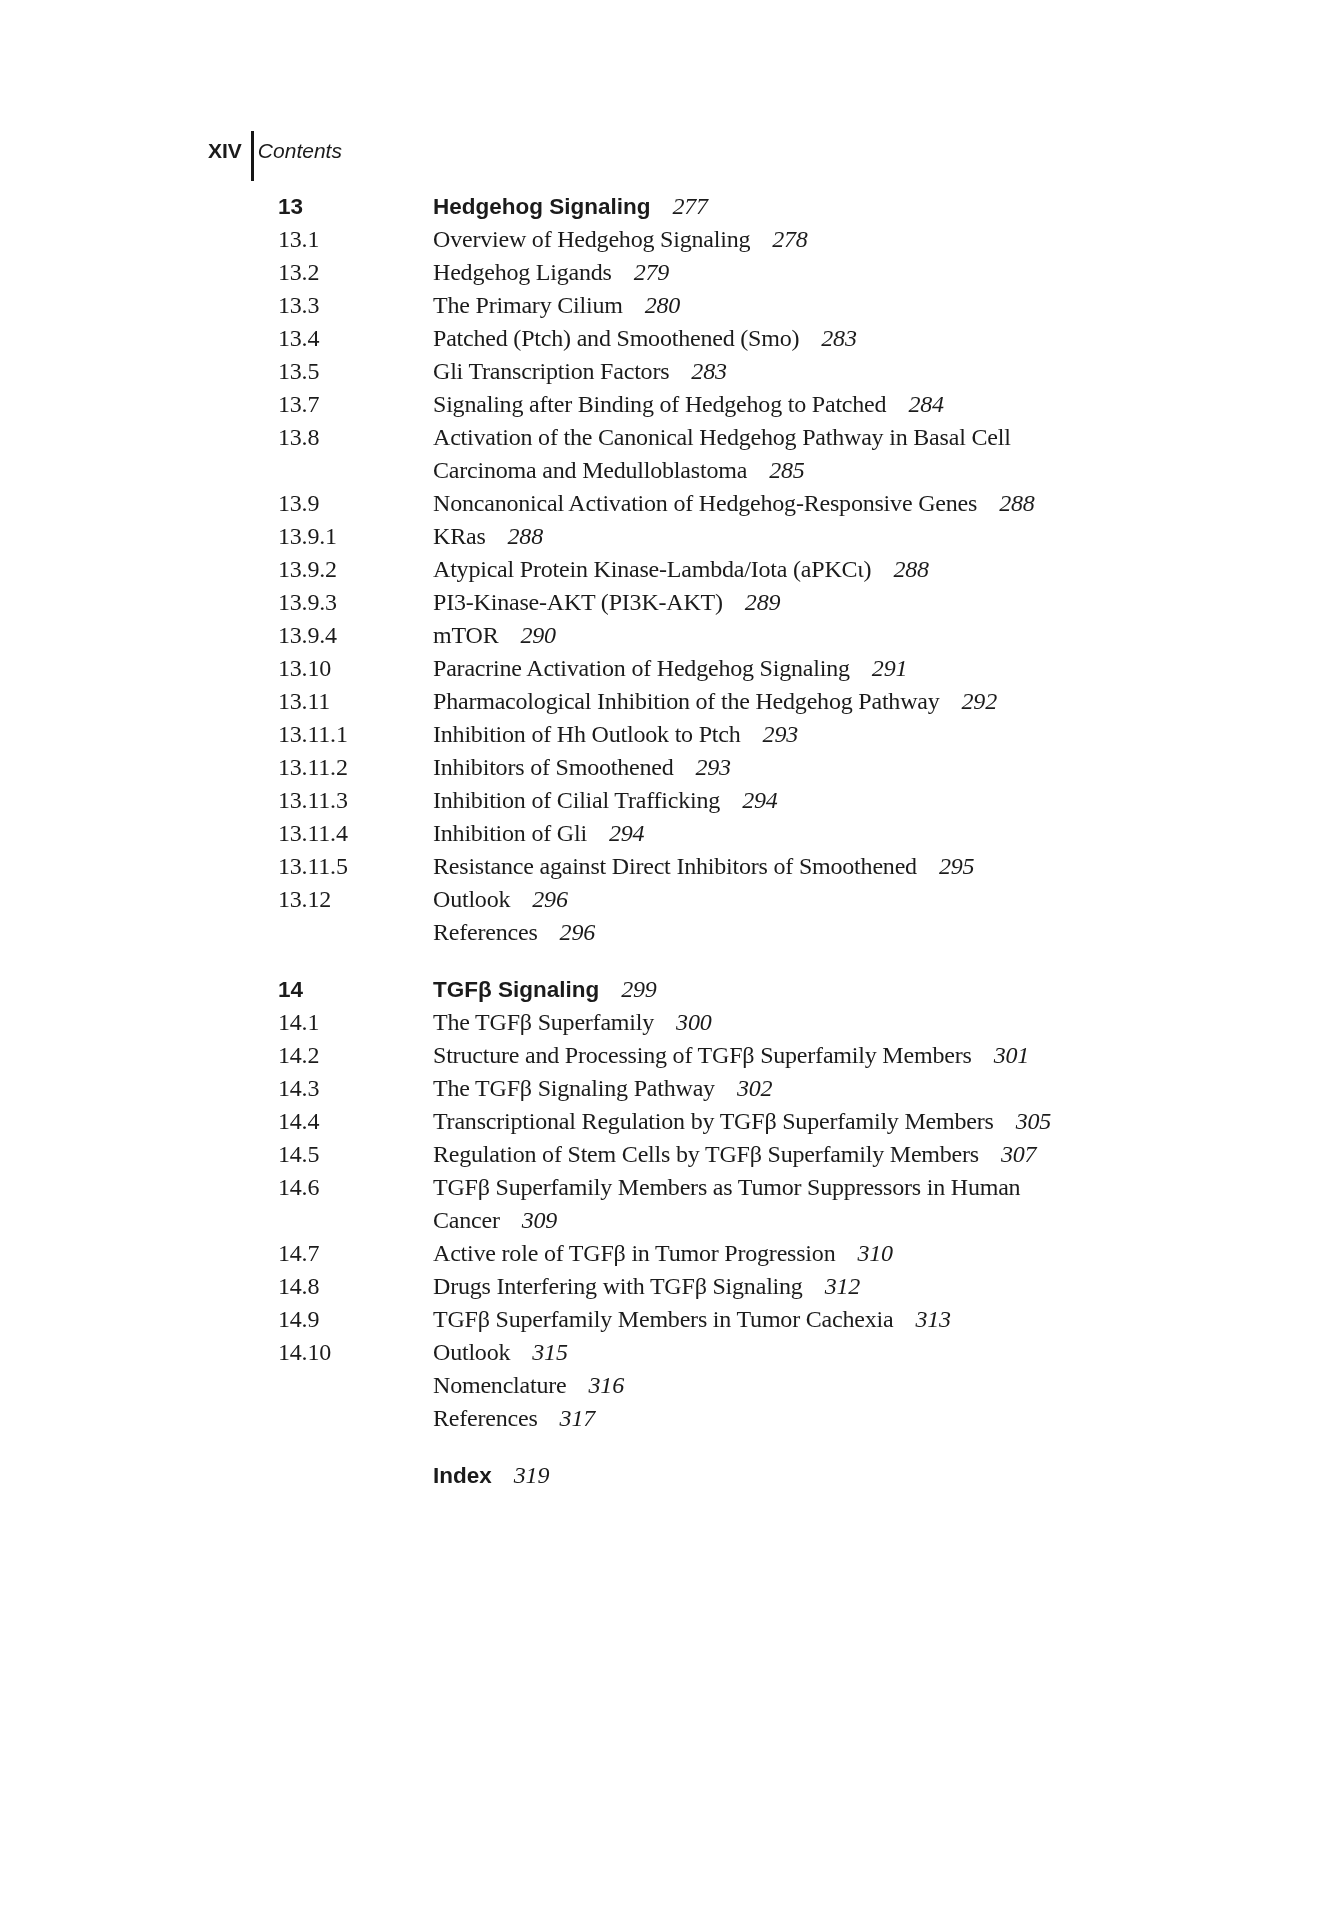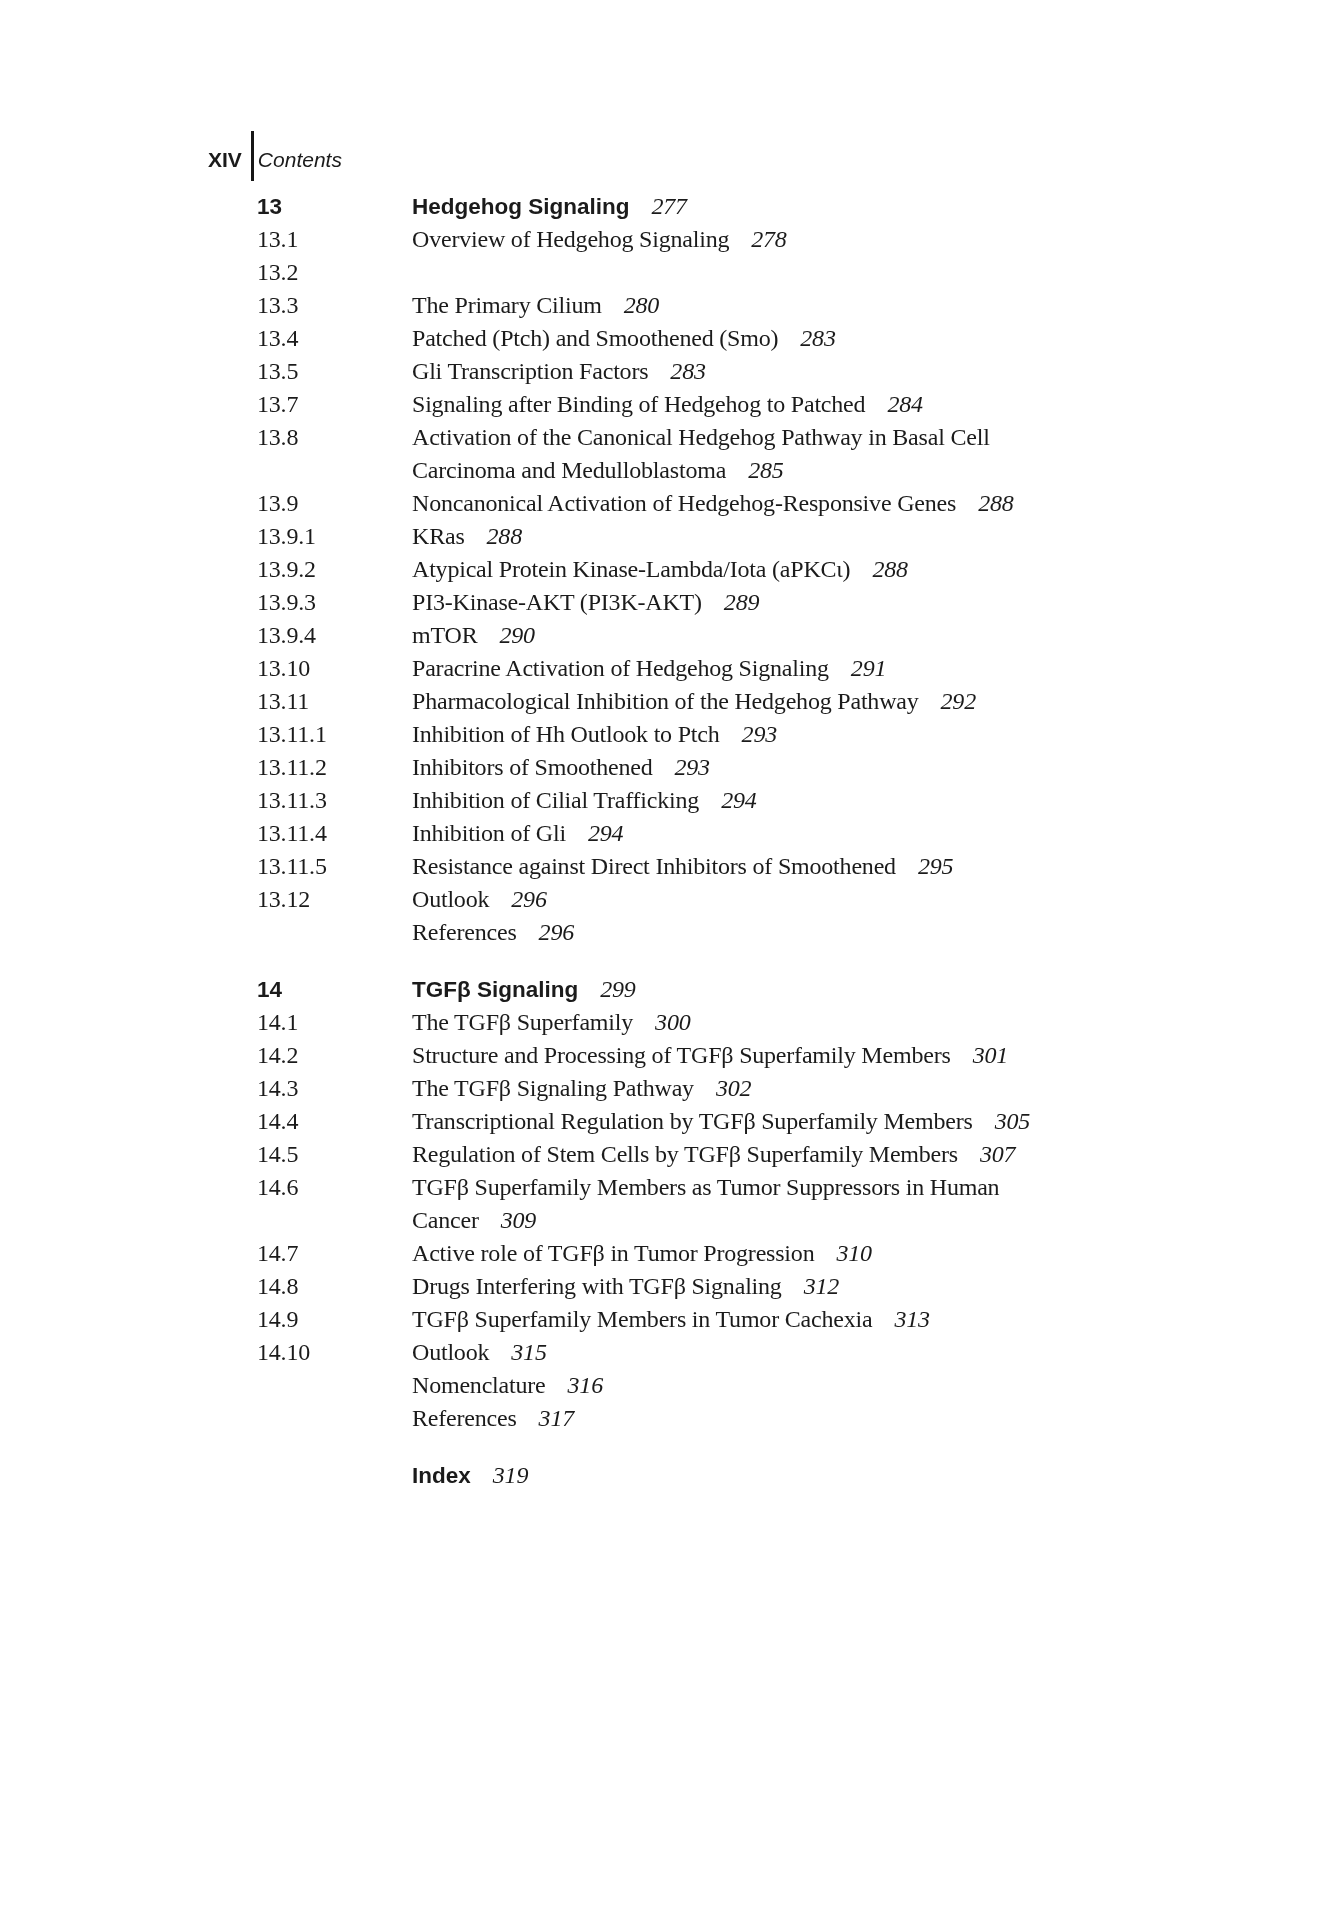--- a/index.html
+++ b/index.html
@@ -7,39 +7,39 @@
     position:relative;
     width:1339px; height:1922px;
     background:#ffffff;
     margin:0 auto;
     overflow:hidden;
     color:#1b1b1b;
   }
   
   .hdr {
     position:absolute; left:208px; top:131px;
-    display:flex; align-items:center;
+    display:flex; align-items:flex-start;
   }
   .folio {
     font-family:"Liberation Sans", sans-serif;
     font-weight:700; font-size:21px; line-height:26px;
     padding-top:7px;
   }
   .hdr-rule {
     width:3px; height:50px; background:#161616;
     margin-left:9px;
   }
   .running {
     font-family:"Liberation Sans", sans-serif;
     font-style:italic; font-size:21px; line-height:26px;
     padding-top:7px; margin-left:4px;
   }
   
   #toc {
-    position:absolute; left:257px; top:190px; width:890px;
+    position:absolute; left:278px; top:190px; width:890px;
     font-family:"Liberation Serif", serif;
     font-size:24px; line-height:33px;
     letter-spacing:-0.2px;
   }
   .section + .section { margin-top:24px; }
   .row { display:grid; grid-template-columns:155px 1fr; }
   .num { }
   .title { white-space:pre-line; }
   .pg { font-style:italic; margin-left:22px; }
   .chapter .num, .chapter .title {
@@ -65,20 +65,21 @@
         <div class="row chapter">
           <span class="num">13</span>
           <div><span class="title">Hedgehog Signaling</span><span class="pg">277</span></div>
         </div>
         <div class="row">
           <span class="num">13.1</span>
           <div><span class="title">Overview of Hedgehog Signaling</span><span class="pg">278</span></div>
         </div>
         <div class="row">
           <span class="num">13.2</span>
+          <div><span class="title">Hedgehog Ligands</span><span class="pg">279</span></div>
         </div>
         <div class="row">
           <span class="num">13.3</span>
           <div><span class="title">The Primary Cilium</span><span class="pg">280</span></div>
         </div>
         <div class="row">
           <span class="num">13.4</span>
           <div><span class="title">Patched (Ptch) and Smoothened (Smo)</span><span class="pg">283</span></div>
         </div>
         <div class="row">

